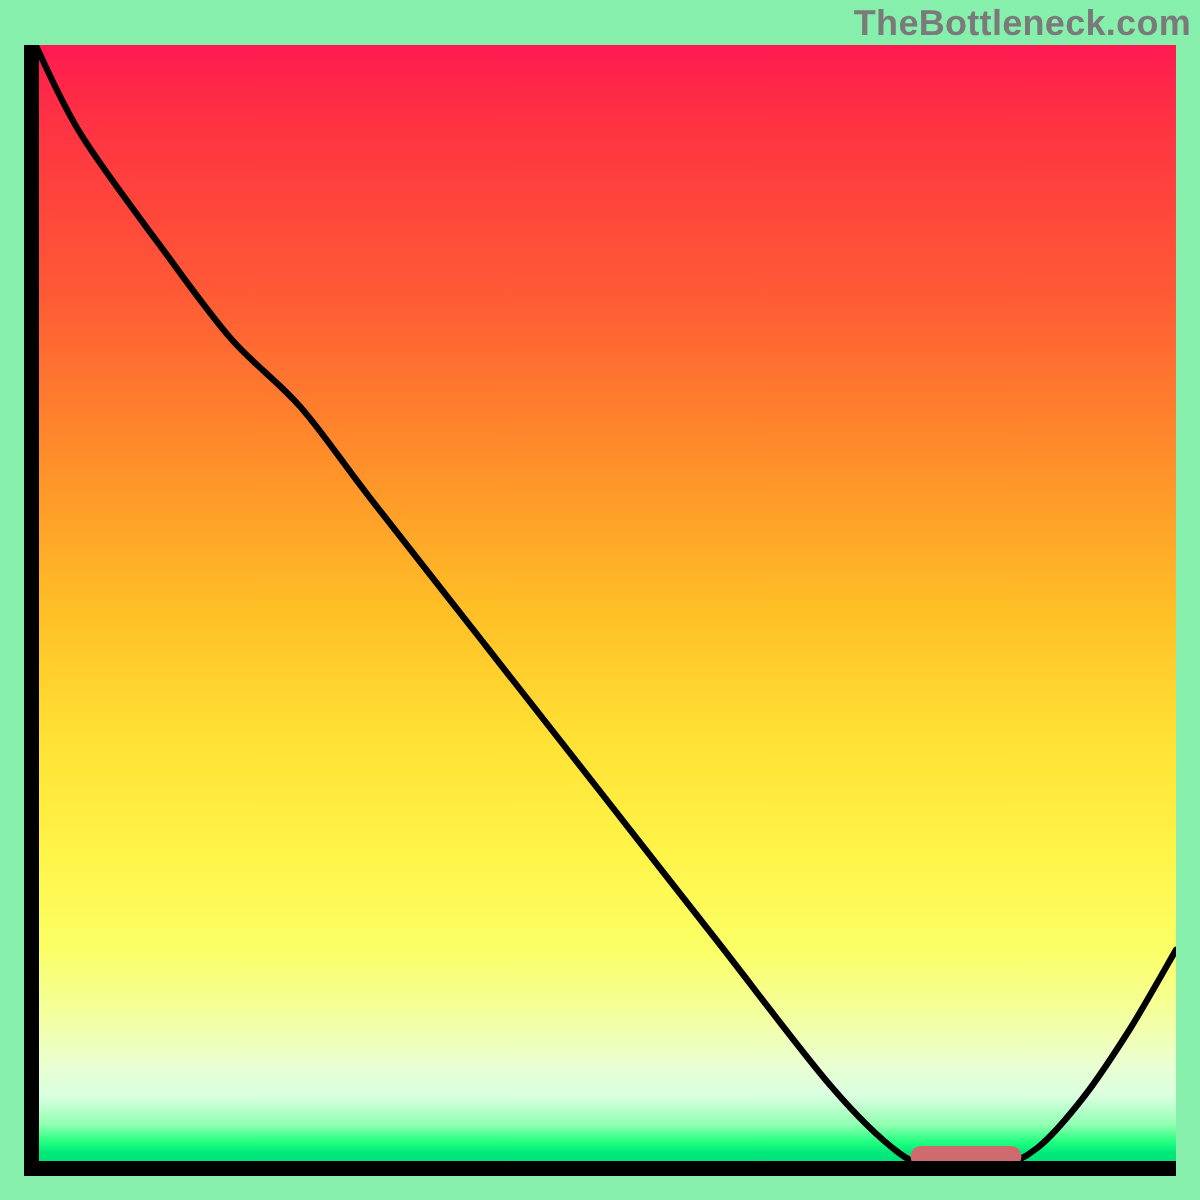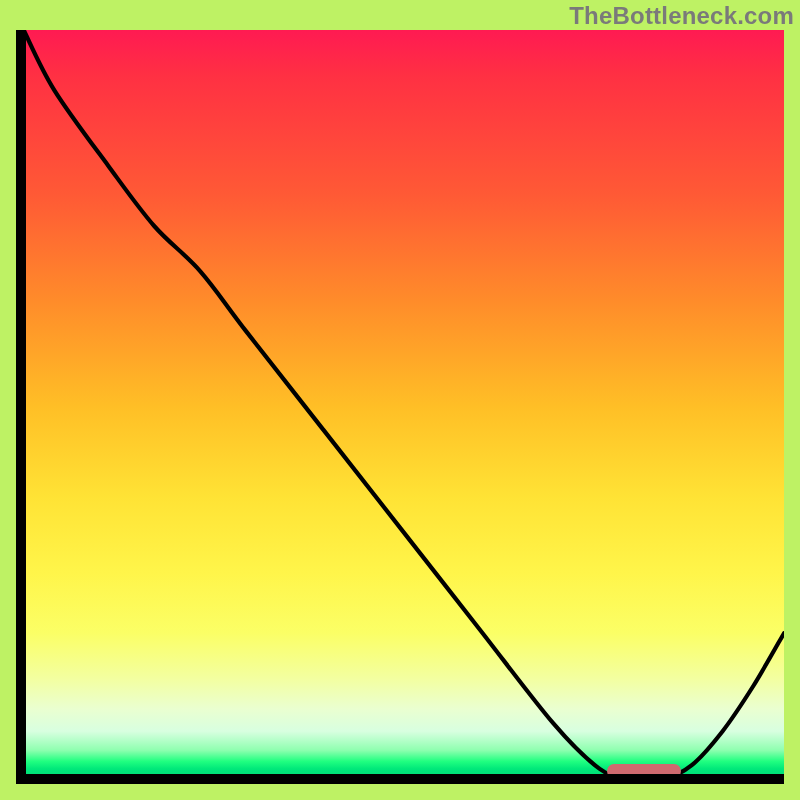--- a/index.html
+++ b/index.html
@@ -1,21 +1,21 @@
 <!DOCTYPE html>
 <html><head>
 <meta charset="utf-8">
 <style>
   * { margin: 0; padding: 0; box-sizing: border-box; }
   html, body { width: 800px; height: 800px; overflow: hidden; background: #fff; }
   .container {
     position: relative;
     width: 800px;
     height: 800px;
-    background: #bef264;
+    background: #86efac;
   }
   .plot-area {
     position: absolute;
     left: 16px;
     top: 30px;
     width: 768px;
     height: 754px;
     background: linear-gradient(to bottom,
       #ff1a52 0%,
       #ff3043 6%,

